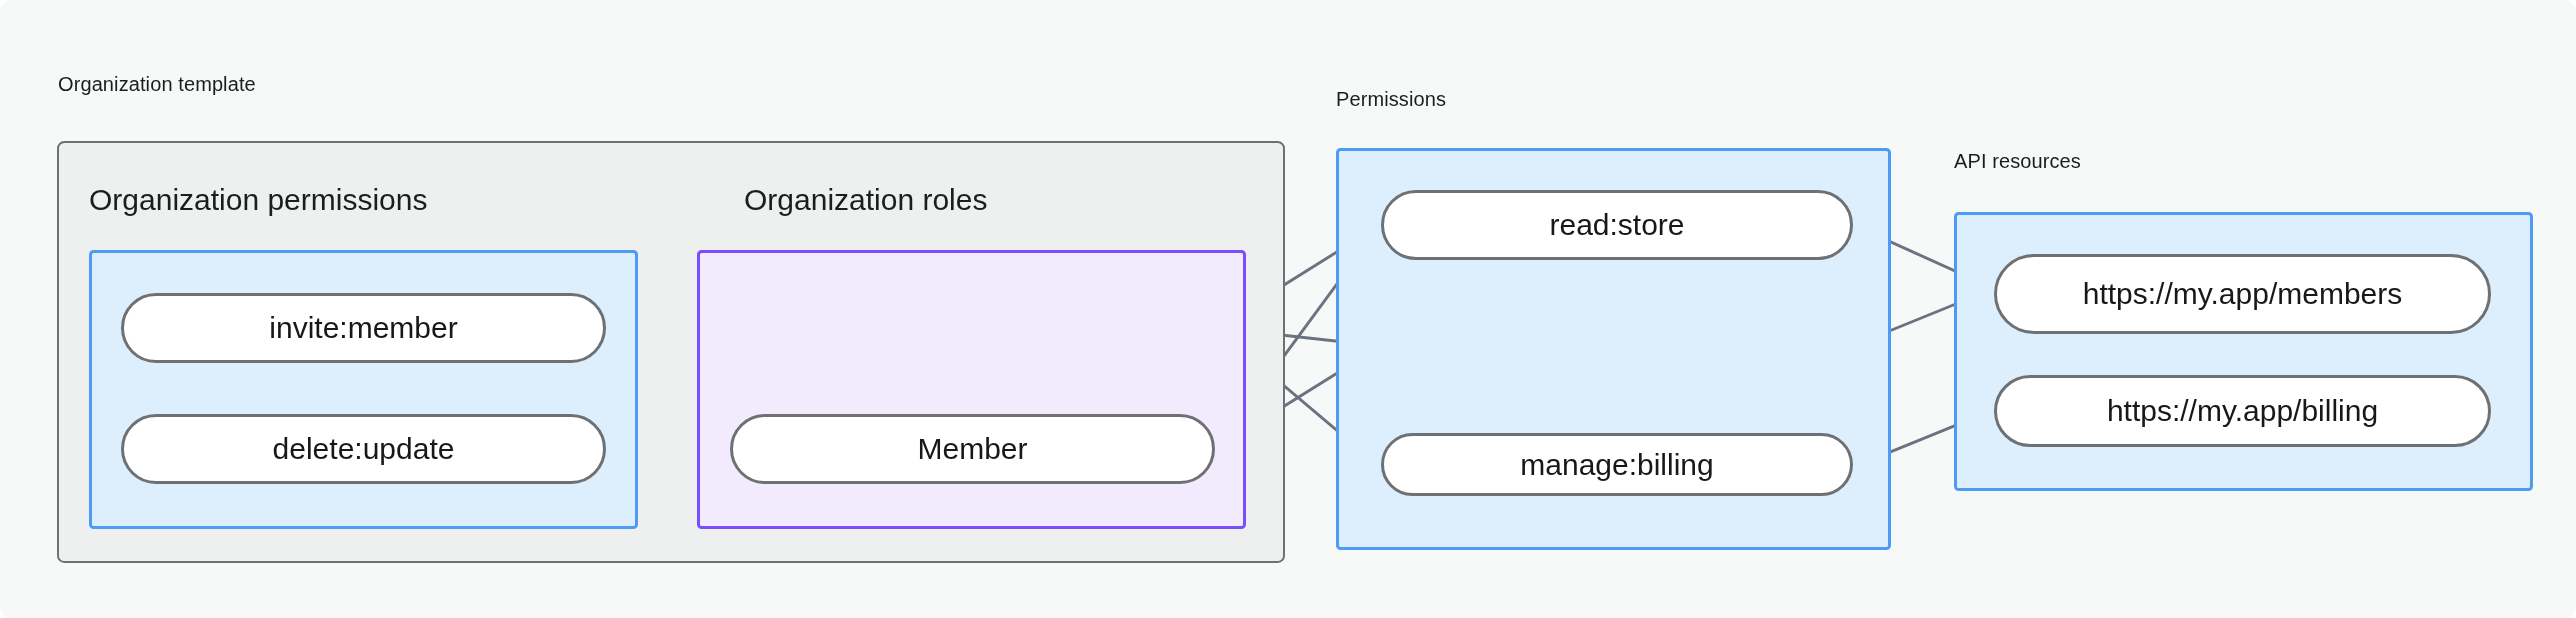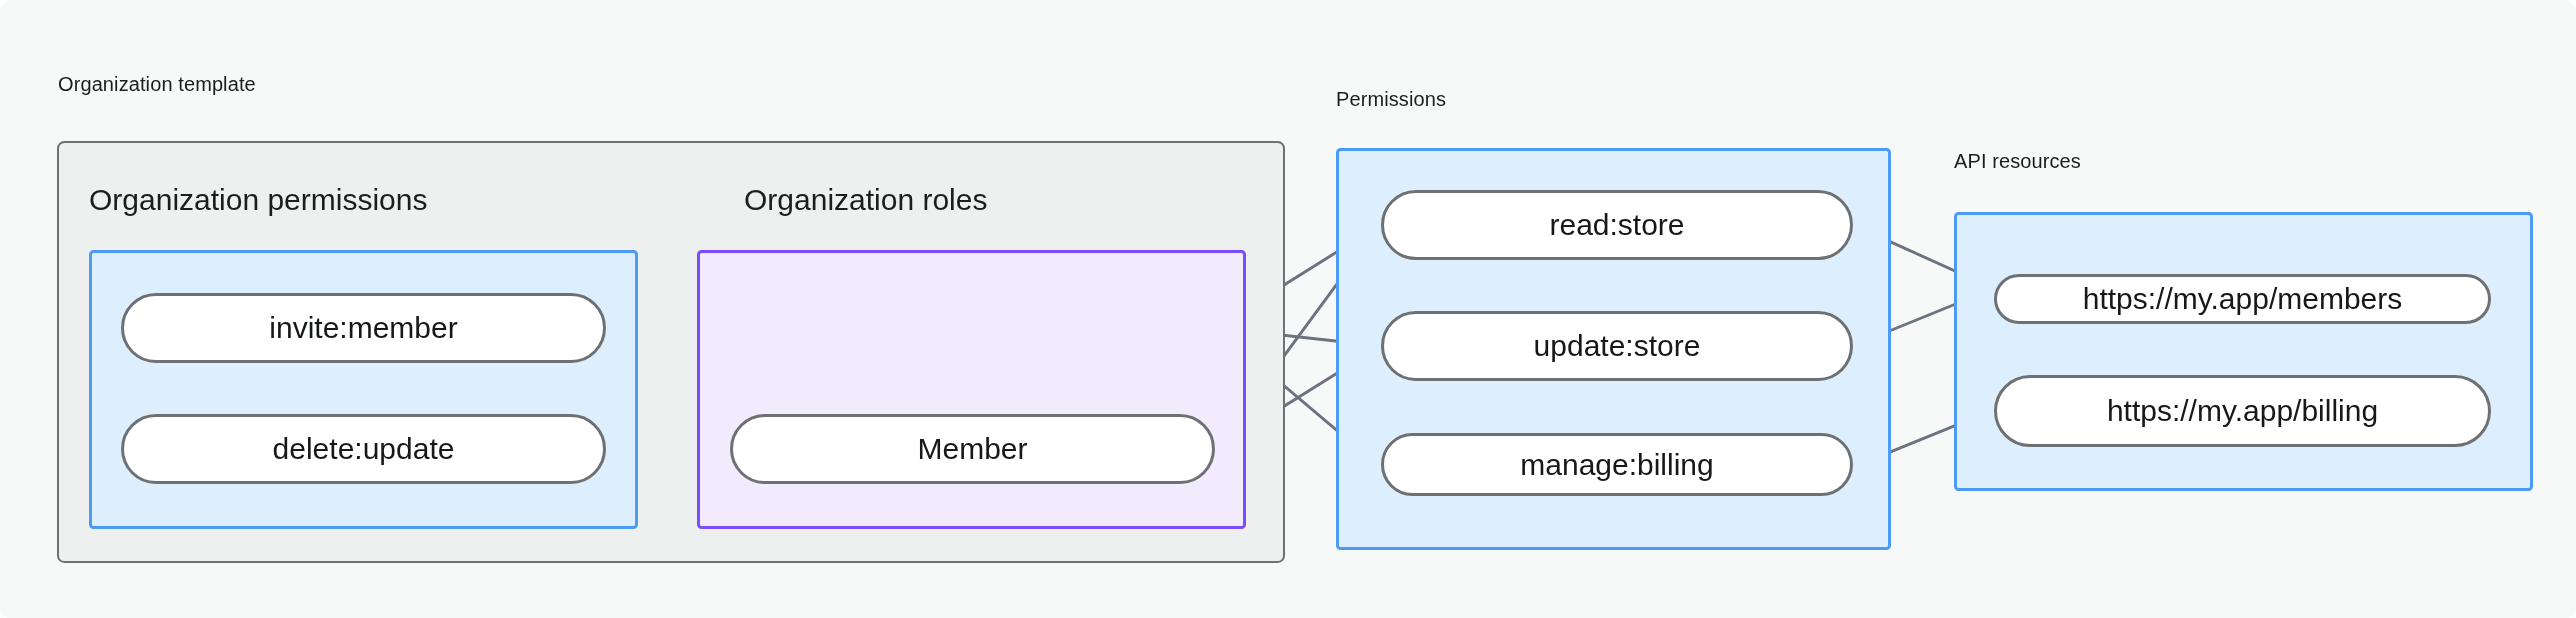--- a/index.html
+++ b/index.html
@@ -114,21 +114,21 @@
   #node-invite-member { left: 121px; top: 293px; width: 485px; height: 70px; }
   #node-delete-member { left: 121px; top: 414px; width: 485px; height: 70px; }
   
   #node-admin         { left: 730px; top: 293px; width: 485px; height: 70px; }
   #node-member        { left: 730px; top: 414px; width: 485px; height: 70px; }
   
   #node-read-store     { left: 1381px; top: 190px; width: 472px; height: 70px; }
   #node-update-store   { left: 1381px; top: 311px; width: 472px; height: 70px; }
   #node-manage-billing { left: 1381px; top: 433px; width: 472px; height: 63px; }
   
-  #node-members { left: 1994px; top: 254px; width: 497px; height: 50px; margin-top: 20px; }
+  #node-members { left: 1994px; top: 254px; width: 497px; height: 80px; }
   #node-billing { left: 1994px; top: 375px; width: 497px; height: 72px; }
 
   
   #caption-organization-template { left: 58px;  top: 73px; }
   #caption-permissions           { left: 1336px; top: 88px; }
   #caption-api-resources         { left: 1954px; top: 150px; text-align: right; }
   #caption-organization-permissions { left: 89px;  top: 183px; }
   #caption-organization-roles       { left: 700px; top: 183px; margin-left: 44px; }
 </style>
 </head>
@@ -181,20 +181,19 @@
   <div class="group-caption" id="caption-api-resources">API resources</div>
   <div class="inner-caption" id="caption-organization-permissions">Organization permissions</div>
   <div class="inner-caption" id="caption-organization-roles">Organization roles</div>
 
   <div class="node-pill" id="node-invite-member">invite:member</div>
   <div class="node-pill" id="node-delete-member">delete:update</div>
 
   <div class="node-pill" id="node-member">Member</div>
 
   <div class="node-pill" id="node-read-store">read:store</div>
-  <div class="node-pill" id="node-update-store">update:store</div>
   <div class="node-pill" id="node-manage-billing">manage:billing</div>
 
   <div class="node-pill" id="node-members">https://my.app/members</div>
   <div class="node-pill" id="node-billing">https://my.app/billing</div>
 
 </div>
 
 
 </body></html>

